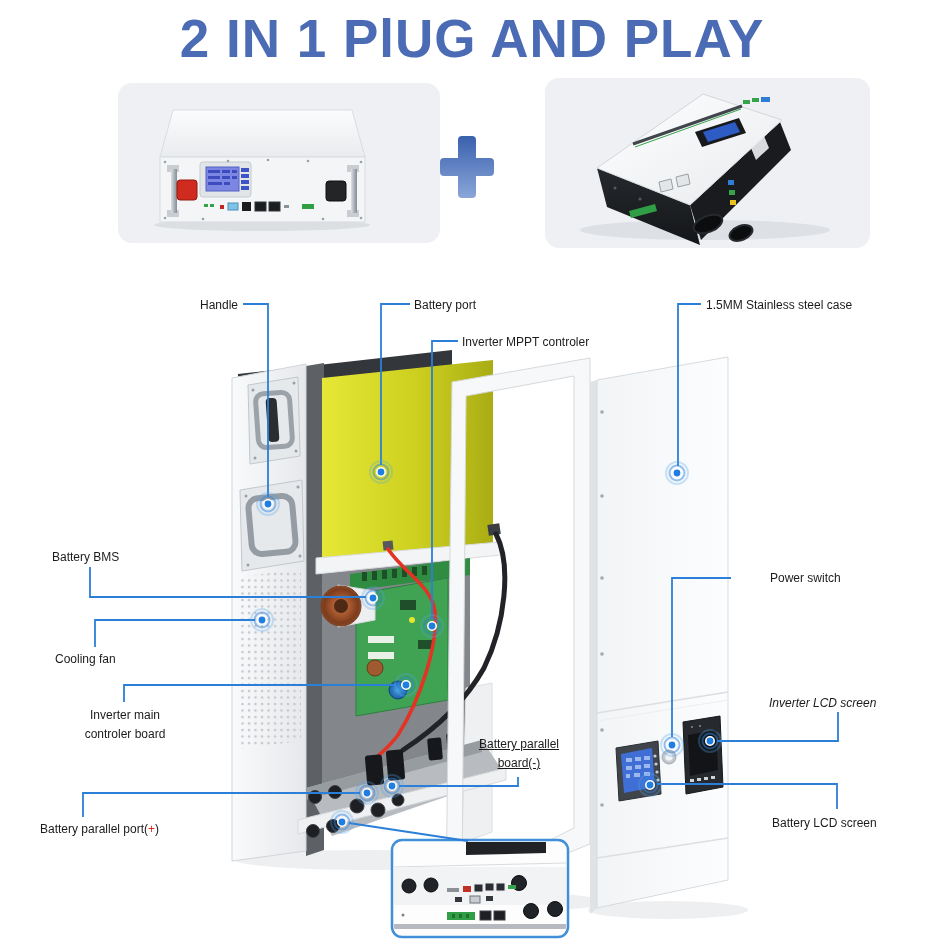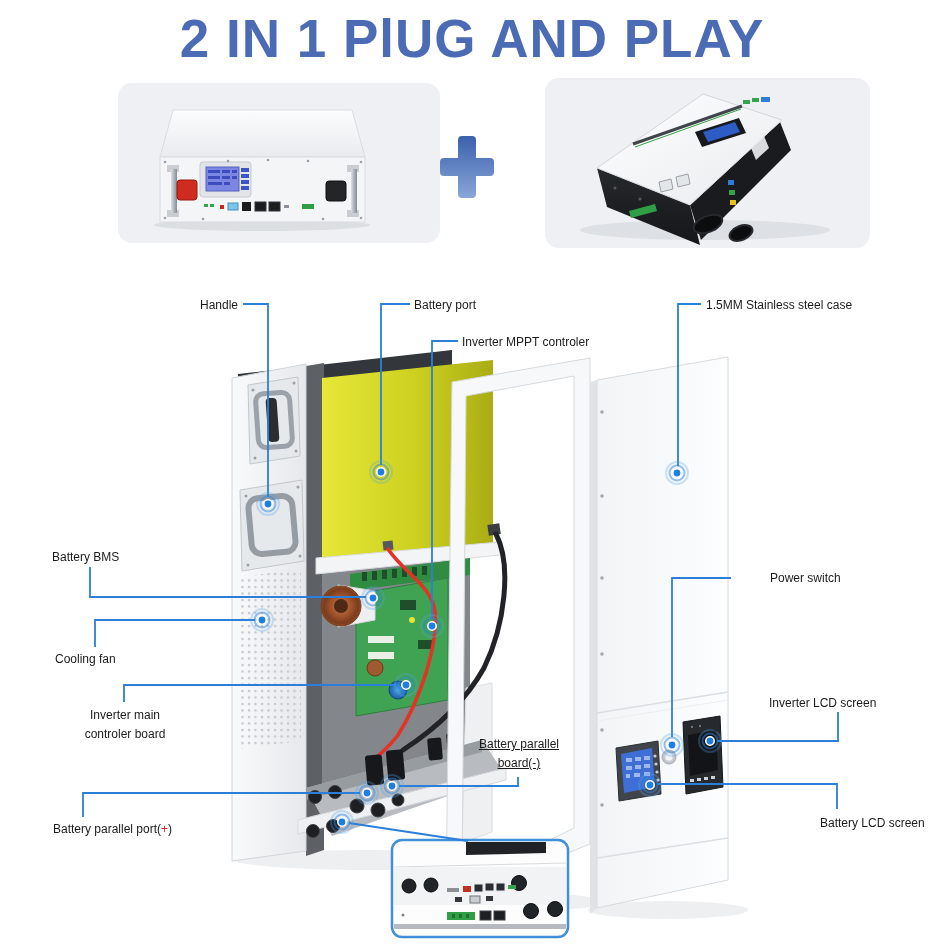--- a/index.html
+++ b/index.html
@@ -419,18 +419,18 @@
 <div class="lbl" style="left:52px;top:548px;">Battery BMS</div>
 <div class="lbl" style="left:55px;top:650px;">Cooling fan</div>
 <div class="lbl c" style="left:54px;top:706px;width:142px;">
   <div>Inverter main</div>
   <div>controler board</div>
 </div>
 <div class="lbl c" style="left:453px;top:735px;width:132px;text-decoration:underline;">
   <div>Battery parallel</div>
   <div>board(-)</div>
 </div>
-<div class="lbl" style="left:40px;top:820px;margin-left:13px;">
+<div class="lbl" style="left:40px;top:820px;">
   <span>Battery parallel port(</span><span class="plus-red">+</span><span>)</span>
 </div>
 <div class="lbl" style="left:736px;top:569px;margin-left:34px;">Power switch</div>
-<div class="lbl" style="left:769px;top:694px;">Inverter LCD screen</div>
-<div class="lbl" style="left:772px;top:814px;margin-left:48px;">Battery LCD screen</div>
+<div class="lbl" style="left:769px;top:694px;font-style:italic;">Inverter LCD screen</div>
+<div class="lbl" style="left:772px;top:814px;">Battery LCD screen</div>
 
 </body></html>

